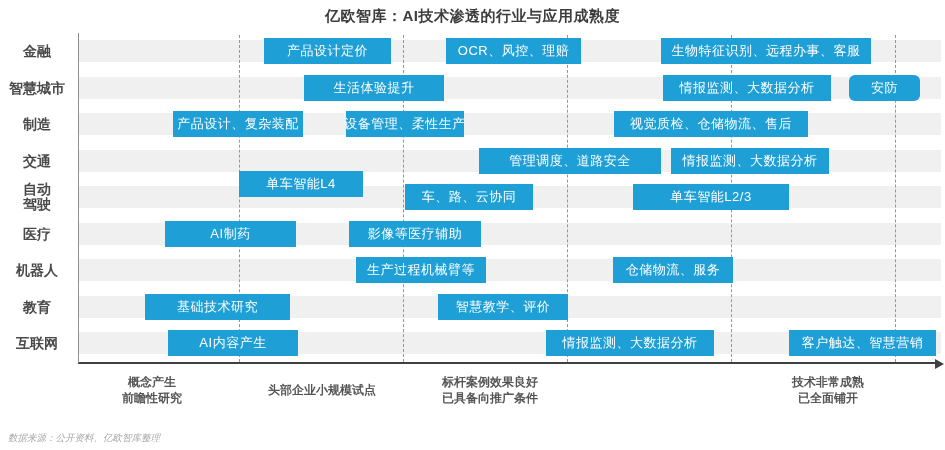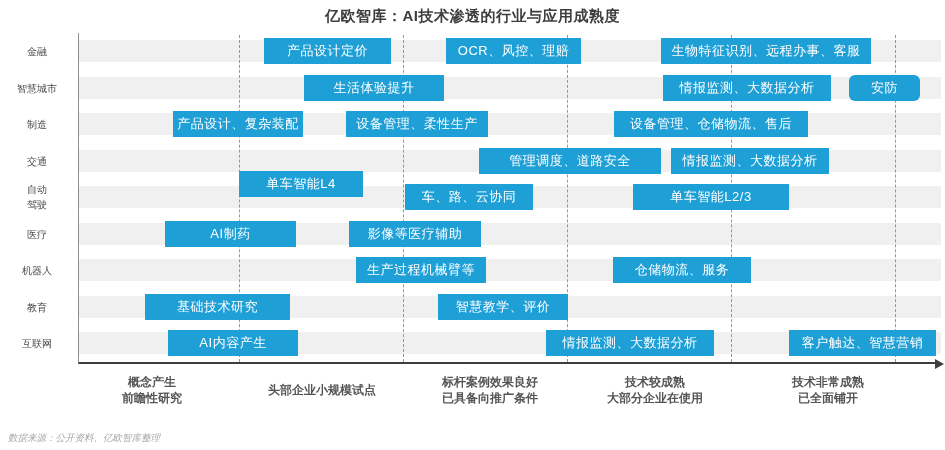--- a/index.html
+++ b/index.html
@@ -35,21 +35,21 @@
   }
   .arrow{
     position:absolute;right:-3px;bottom:-7px;width:0;height:0;z-index:3;
     border-left:9px solid var(--axisx,#3f3f3f);
     border-top:5px solid transparent;border-bottom:5px solid transparent;
   }
   .ylabels{position:absolute;left:0;top:33px;width:76px;height:329px;}
   .ylabel{
     position:absolute;left:0;width:74px;height:36px;
     display:flex;align-items:center;justify-content:center;text-align:center;
-    font-size:10px;font-weight:normal;color:var(--labeltext,#4a4a4a);
+    font-size:14px;font-weight:bold;color:var(--labeltext,#4a4a4a);
     white-space:pre-line;line-height:15px;
   }
   .xlabels{position:absolute;left:0;top:371px;width:945px;height:42px;}
   .xlabel{
     position:absolute;transform:translateX(-50%);height:38px;
     display:flex;align-items:center;justify-content:center;text-align:center;
     font-size:12px;font-weight:bold;color:var(--stagetext,#555555);
     white-space:pre-line;line-height:16px;
   }
   .source{
@@ -91,43 +91,41 @@
     <div class="vline" style="left: 488px;"></div>
     <div class="vline" style="left: 652px;"></div>
     <div class="vline" style="left: 816px;"></div>
     <div class="box" style="left: 185px; width: 127px; top: 5px;">产品设计定价</div>
     <div class="box" style="left: 367px; width: 135px; top: 5px;">OCR、风控、理赔</div>
     <div class="box" style="left: 582px; width: 210px; top: 5px;">生物特征识别、远程办事、客服</div>
     <div class="box" style="left: 225px; width: 140px; top: 42px;">生活体验提升</div>
     <div class="box" style="left: 584px; width: 168px; top: 42px;">情报监测、大数据分析</div>
     <div class="box" style="left: 770px; width: 71px; top: 42px; border-radius: 6px;">安防</div>
     <div class="box" style="left: 94px; width: 130px; top: 78px;">产品设计、复杂装配</div>
-    <div class="box" style="left: 267px; width: 142px; top: 78px;">设备管理、柔性生产</div>
-    <div class="box" style="left: 535px; width: 194px; top: 78px;">设备管理、仓储物流、售后</div>
+    <div class="box" style="left: 267px; width: 118px; top: 78px;">设备管理、柔性生产</div>
+    <div class="box" style="left: 535px; width: 194px; top: 78px;">视觉质检、仓储物流、售后</div>
     <div class="box" style="left: 400px; width: 182px; top: 115px;">管理调度、道路安全</div>
     <div class="box" style="left: 592px; width: 158px; top: 115px;">情报监测、大数据分析</div>
     <div class="box" style="left: 160px; width: 124px; top: 138px; text-align: center;">单车智能L4</div>
     <div class="box" style="left: 326px; width: 128px; top: 151px;">车、路、云协同</div>
     <div class="box" style="left: 554px; width: 156px; top: 151px;">单车智能L2/3</div>
     <div class="box" style="left: 86px; width: 131px; top: 188px;">AI制药</div>
     <div class="box" style="left: 270px; width: 132px; top: 188px;">影像等医疗辅助</div>
     <div class="box" style="left: 277px; width: 130px; top: 224px;">生产过程机械臂等</div>
-    <div class="box" style="left: 534px; width: 138px; top: 224px;">仓储物流、服务</div>
+    <div class="box" style="left: 534px; width: 120px; top: 224px;">仓储物流、服务</div>
     <div class="box" style="left: 66px; width: 145px; top: 261px;">基础技术研究</div>
     <div class="box" style="left: 359px; width: 130px; top: 261px;">智慧教学、评价</div>
     <div class="box" style="left: 89px; width: 130px; top: 297px;">AI内容产生</div>
     <div class="box" style="left: 467px; width: 168px; top: 297px;">情报监测、大数据分析</div>
     <div class="box" style="left: 710px; width: 147px; top: 297px;">客户触达、智慧营销</div>
   </div>
 
 <div class="xlabels">
     <div class="xlabel" style="left: 152px;">概念产生
 前瞻性研究</div>
     <div class="xlabel" style="left: 322px;">头部企业小规模试点</div>
     <div class="xlabel" style="left: 490px;">标杆案例效果良好
 已具备向推广条件</div>
-    <div class="xlabel" style="left: 655px;">技术较成熟
-大部分企业在使用</div>
     <div class="xlabel" style="left: 828px;">技术非常成熟
 已全面铺开</div>
   </div>
 
 <div class="source">数据来源：公开资料、亿欧智库整理</div>
 
 </body></html>

